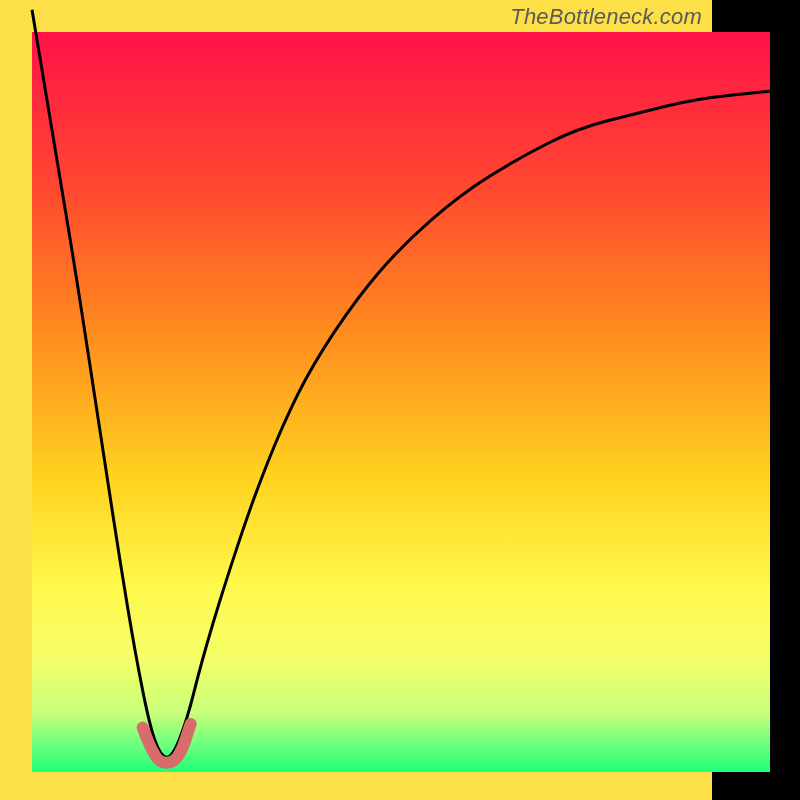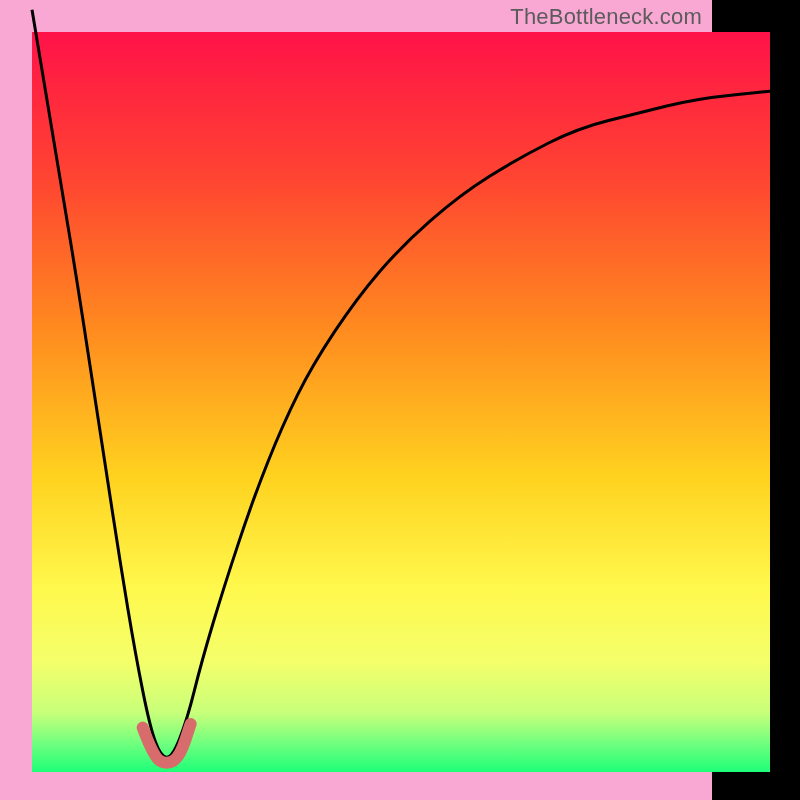--- a/index.html
+++ b/index.html
@@ -8,21 +8,22 @@
     width: 800px;
     height: 800px;
     background: #000;
     overflow: hidden;
     font-family: Arial, Helvetica, sans-serif;
   }
   .stage {
     position: relative;
     width: 712px;
     height: 800px;
-    background: #f9a8d4;
+    background: #fde047;
+    font-style: italic;
   }
   .watermark {
     position: absolute;
     top: 4px;
     right: 10px;
     color: #5b5b5b;
     font-size: 22px;
     font-weight: 400;
     letter-spacing: 0.2px;
     user-select: none;

